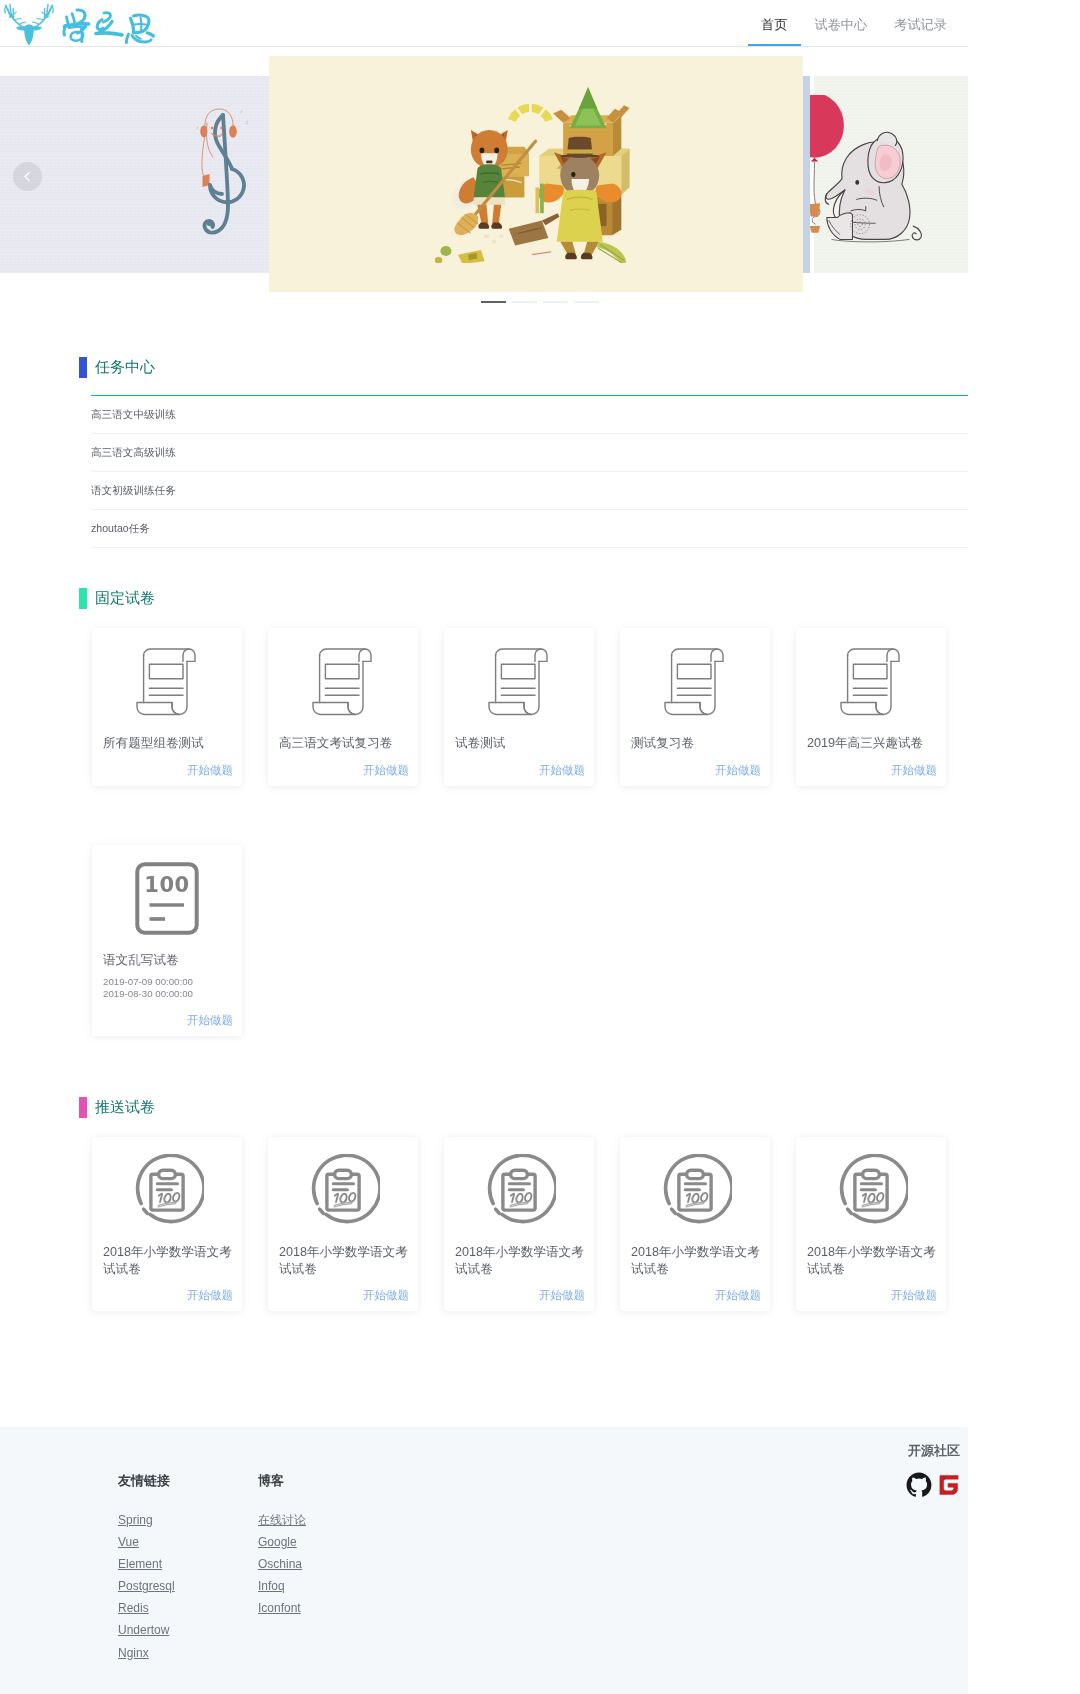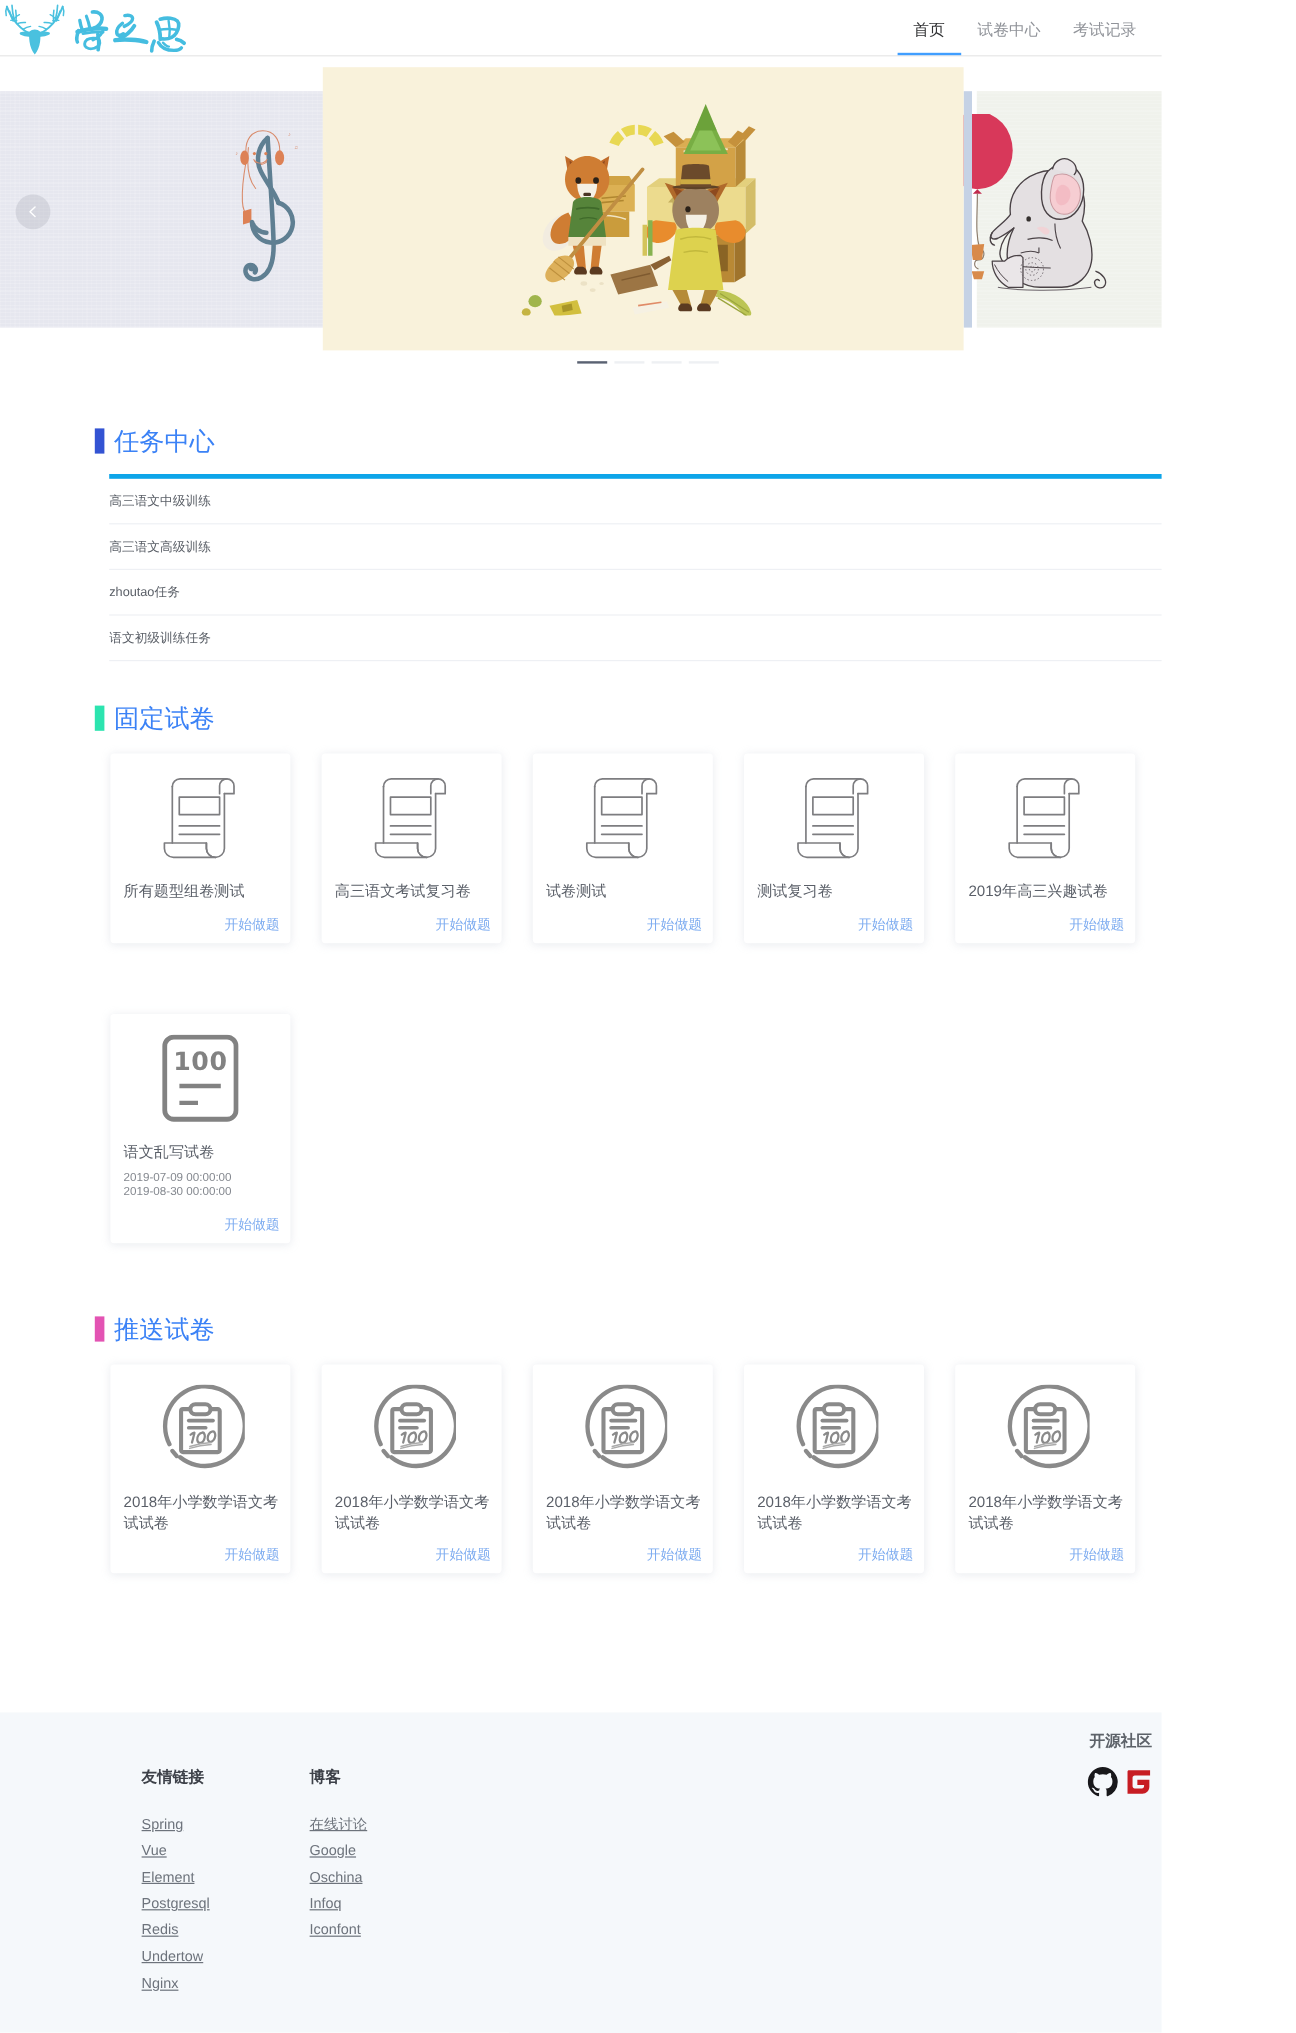--- a/index.html
+++ b/index.html
@@ -32,31 +32,31 @@
 .slide-edge{position:absolute;top:29px;height:197px;width:7px;background:#c5d2e5;z-index:2;}
 .car-btn{position:absolute;top:115px;width:29px;height:29px;border-radius:50%;background:rgba(160,165,175,.28);color:#fff;display:flex;align-items:center;justify-content:center;z-index:9;cursor:pointer;}
 .car-btn.left{left:12.5px;}
 .car-btn.right{right:12.5px;}
 .indicators{position:absolute;top:301px;left:0;width:1080px;display:flex;justify-content:center;gap:5.8px;z-index:9;}
 .ind{width:25px;height:2px;background:#eef0f3;cursor:pointer;}
 .ind.active{background:#5a6272;}
 
 
 .sec{position:absolute;left:0;width:1080px;}
-.section-title{display:flex;align-items:center;font-size:21px;color:#3b82f6;margin:0 0 0 78.5px;font-weight:400;height:21px;}
+.section-title{display:flex;align-items:center;font-size:15px;color:#0f766e;margin:0 0 0 78.5px;font-weight:400;height:21px;}
 .section-title .tick{width:8.5px;height:20.5px;margin-right:8px;display:block;flex:none;}
 .sec-task{top:357px;}
 .sec-fixed{top:588px;}
 .sec-time{top:826px;}
 .sec-push{top:1097px;}
 
 
 .task-list{margin:17px 0 0 91px;width:908px;}
 .task-row{height:37px;display:flex;align-items:center;justify-content:space-between;border-bottom:1px solid #eef0f4;cursor:pointer;}
-.task-row:first-child{border-top:4px solid #0ea5e9;}
+.task-row:first-child{border-top:1px solid #0ea5e9;}
 .task-label{font-size:10.6px;color:#595e66;}
 .row-chev{display:block;margin-right:8px;}
 
 
 .card-grid{margin:19px 0 0 92px;width:908px;display:flex;gap:26px;}
 .card{width:150px;background:#fff;border-radius:3px;box-shadow:0 1px 7px rgba(180,186,200,.28);box-sizing:border-box;padding:0;position:relative;}
 .card-ic{height:107px;display:flex;align-items:center;justify-content:center;}
 .card-title{font-size:12.6px;color:#5a5f68;line-height:16.5px;padding:0 10px 0 11px;min-height:16px;}
 .card-dates{font-size:9.7px;color:#84888f;line-height:12px;text-align:left;padding:7px 11px 0 11px;}
 .card-act{font-size:11.5px;color:#7cabf0;text-align:right;padding:11px 9px 8px 0;cursor:pointer;}
@@ -371,27 +371,27 @@
             <path d="M1,1 L5,5 L1,9" fill="none" stroke="#c9ccd3" stroke-width="1" stroke-linecap="round" stroke-linejoin="round"></path>
           </svg>
      </div>
      <div class="task-row">
        <span class="task-label">高三语文高级训练</span>
        <svg class="row-chev" width="6" height="10" viewBox="0 0 6 10">
             <path d="M1,1 L5,5 L1,9" fill="none" stroke="#c9ccd3" stroke-width="1" stroke-linecap="round" stroke-linejoin="round"></path>
           </svg>
      </div>
      <div class="task-row">
-       <span class="task-label">zhoutao任务</span>
+       <span class="task-label">语文初级训练任务</span>
        <svg class="row-chev" width="6" height="10" viewBox="0 0 6 10">
             <path d="M1,1 L5,5 L1,9" fill="none" stroke="#c9ccd3" stroke-width="1" stroke-linecap="round" stroke-linejoin="round"></path>
           </svg>
      </div>
      <div class="task-row">
-       <span class="task-label">语文初级训练任务</span>
+       <span class="task-label">zhoutao任务</span>
        <svg class="row-chev" width="6" height="10" viewBox="0 0 6 10">
             <path d="M1,1 L5,5 L1,9" fill="none" stroke="#c9ccd3" stroke-width="1" stroke-linecap="round" stroke-linejoin="round"></path>
           </svg>
      </div>
    </div>
  </div>
 
  <div class="sec sec-fixed">
    <h2 class="section-title">
      <i class="tick" style="background: rgb(44, 228, 175);"></i>

